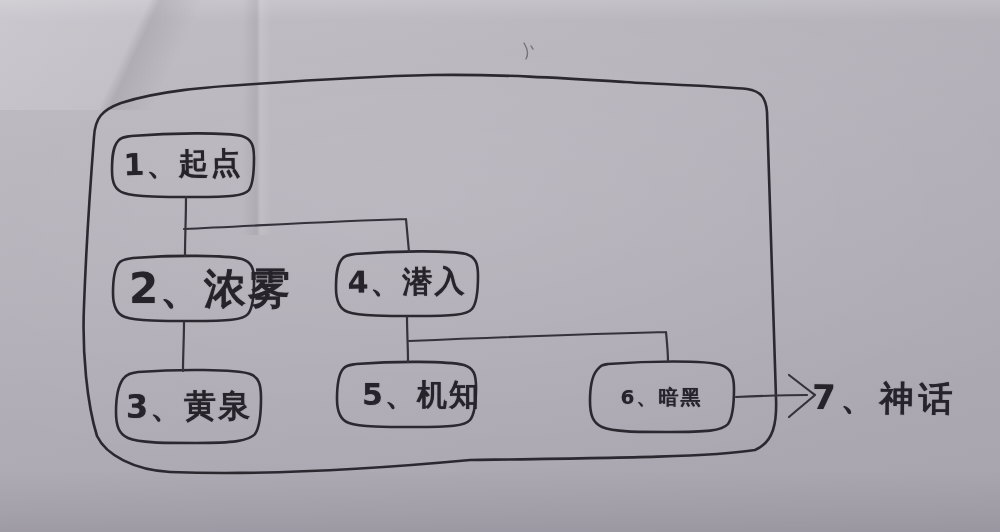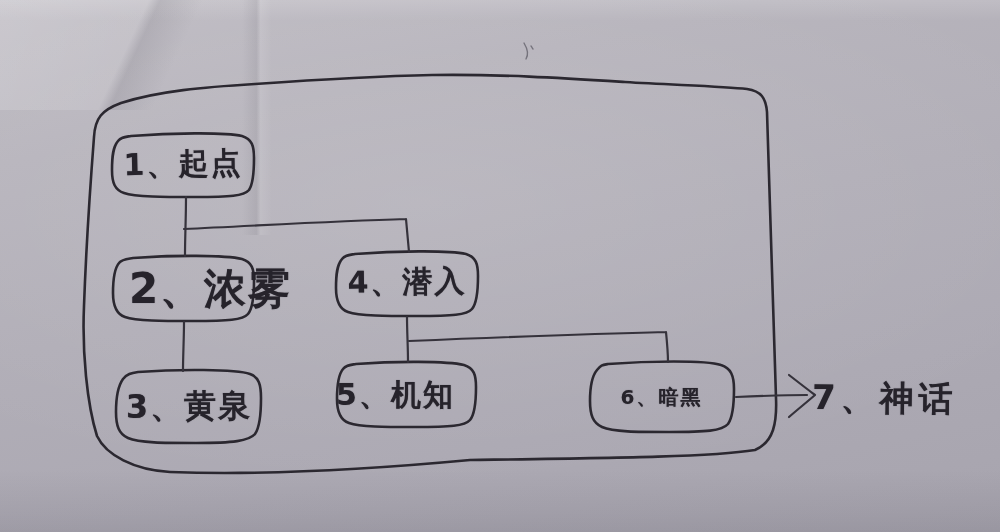--- a/index.html
+++ b/index.html
@@ -49,21 +49,21 @@
     font-size: 30px;
     font-weight: 600;
     letter-spacing: 2px;
     white-space: nowrap;
     text-shadow: 0 0 1px rgba(38,35,43,0.5);
   }
   .lbl-1 { left: 113px; top: 134px; width: 140px; height: 60px; transform: rotate(-1.2deg); }
   .lbl-2 { left: 114px; top: 257px; width: 137px; height: 64px; font-size: 42px; margin-left: 28px; }
   .lbl-3 { left: 117px; top: 371px; width: 144px; height: 72px; font-size: 32px; transform: rotate(-0.6deg); }
   .lbl-4 { left: 336px; top: 252px; width: 142px; height: 61px; transform: rotate(-0.8deg); }
-  .lbl-5 { left: 326px; top: 362px; width: 139px; height: 66px; }
+  .lbl-5 { left: 352px; top: 362px; width: 139px; height: 66px; }
   .lbl-6 { left: 589px; top: 362px; width: 145px; height: 71px; font-size: 20px; }
   .lbl-7 { left: 812px; top: 364px; width: 182px; height: 70px; font-size: 34px; letter-spacing: 5px; transform: rotate(0.6deg); justify-content: flex-start; }
 </style>
 </head>
 <body>
 
 <div class="stage">
 
   <div class="crease crease-top-edge"></div>
   <div class="crease crease-top-left"></div>

